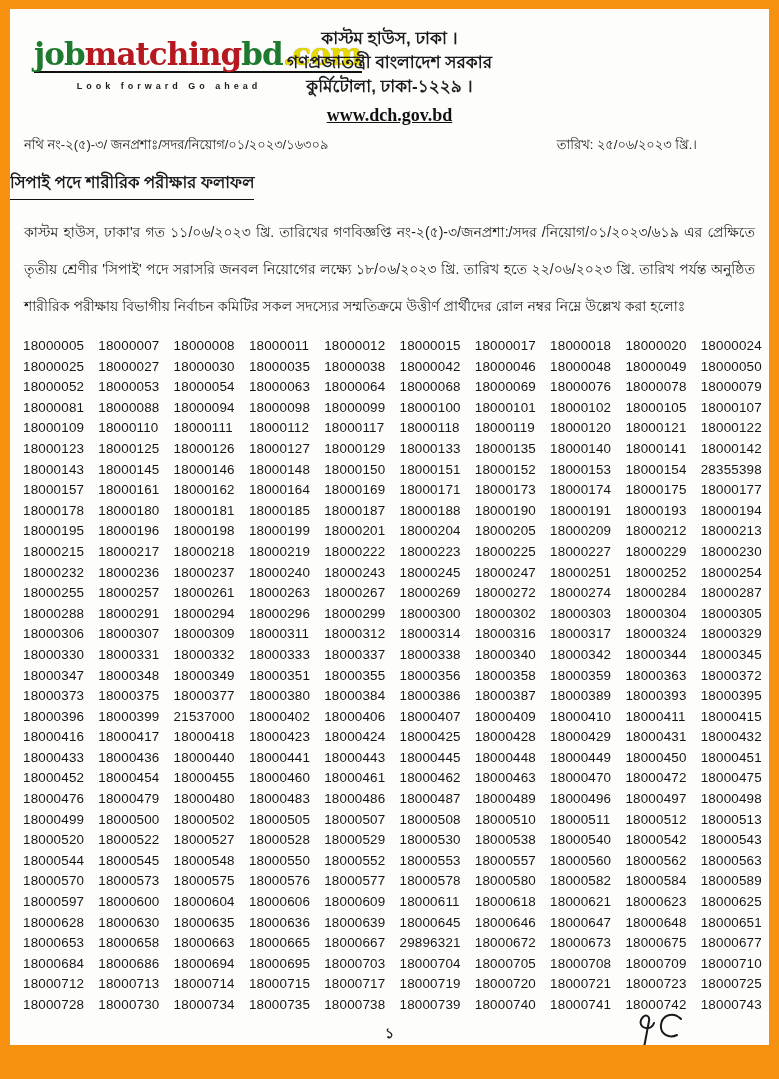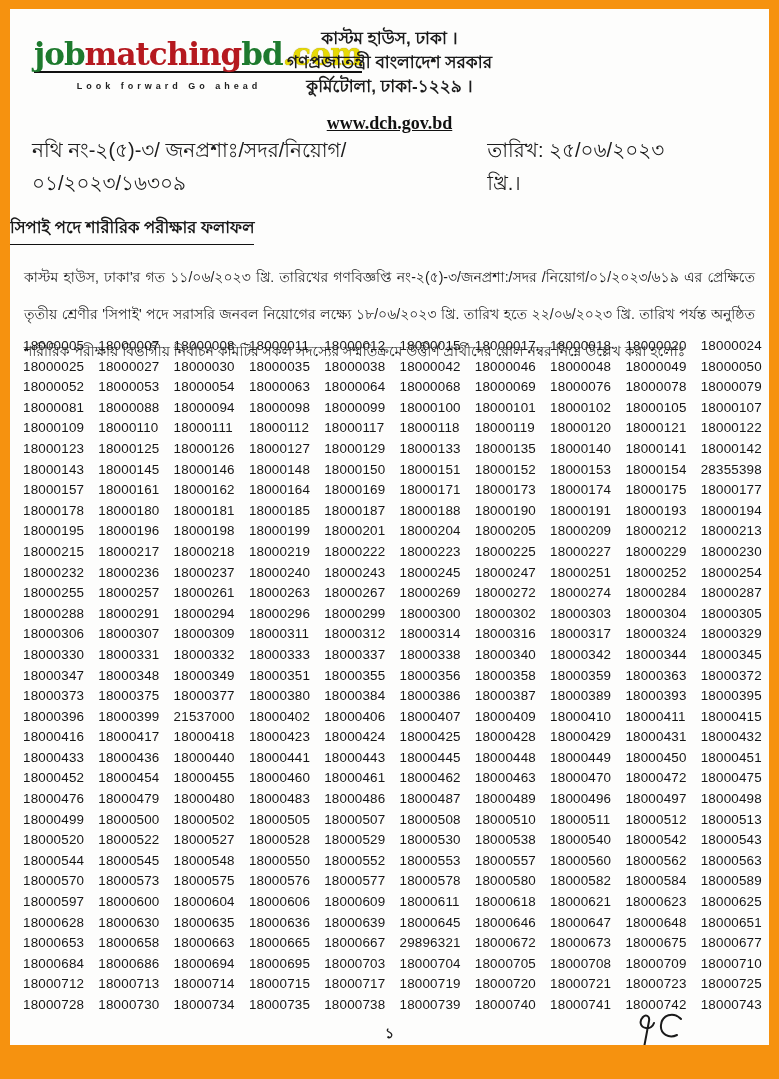--- a/index.html
+++ b/index.html
@@ -41,30 +41,30 @@
     font-size: 9px; font-weight: bold; color: #222;
     letter-spacing: 4px; margin-top: 8px; white-space: nowrap;
   }
   .gov-block {
     position: absolute; left: 0; right: 0; top: 18px;
     text-align: center;
     font-size: 17px; line-height: 24px; font-weight: bold;
   }
   .gov-website {
     display: inline-block;
-    margin-top: 12px;
+    margin-top: 4px;
     font-size: 18px; font-weight: bold;
     color: #111; text-decoration: underline;
     font-family: "Liberation Serif", serif;
   }
   
   .memo-line {
     display: flex; justify-content: space-between;
-    padding: 14px 14px 0 22px;
-    font-size: 20px;
+    padding: 14px 14px 0 14px;
+    font-size: 13px;
   }
   .memo-date { margin-right: 58px; }
   
   .doc-title-wrap { text-align: left; margin-top: 14px; }
   .doc-title {
     display: inline-block;
     font-size: 16.5px; font-weight: bold;
     border-bottom: 1.6px solid #111;
     padding-bottom: 2px;
   }

